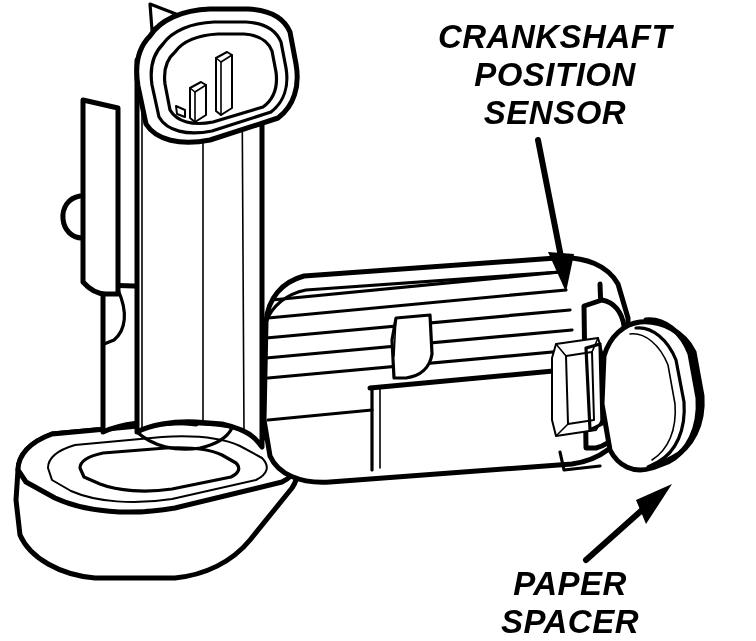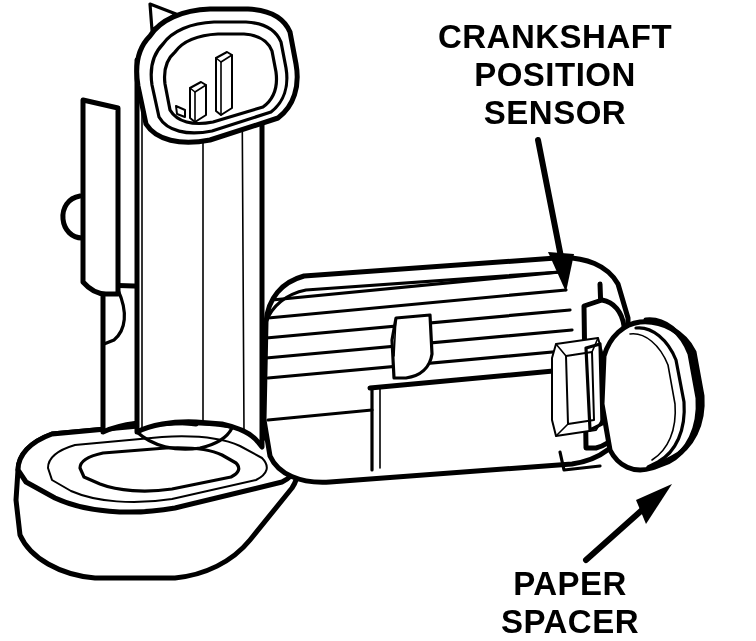--- a/index.html
+++ b/index.html
@@ -10,20 +10,21 @@
   }
   body {
     font-family: "Liberation Sans", sans-serif;
   }
   #figure {
     position: relative;
     width: 756px;
     height: 641px;
     background: #ffffff;
     overflow: hidden;
+    font-style: italic;
   }
   #figure svg {
     position: absolute;
     top: 0;
     left: 0;
     display: block;
   }
   .label-text {
     font-family: "Liberation Sans", sans-serif;
     font-weight: bold;

